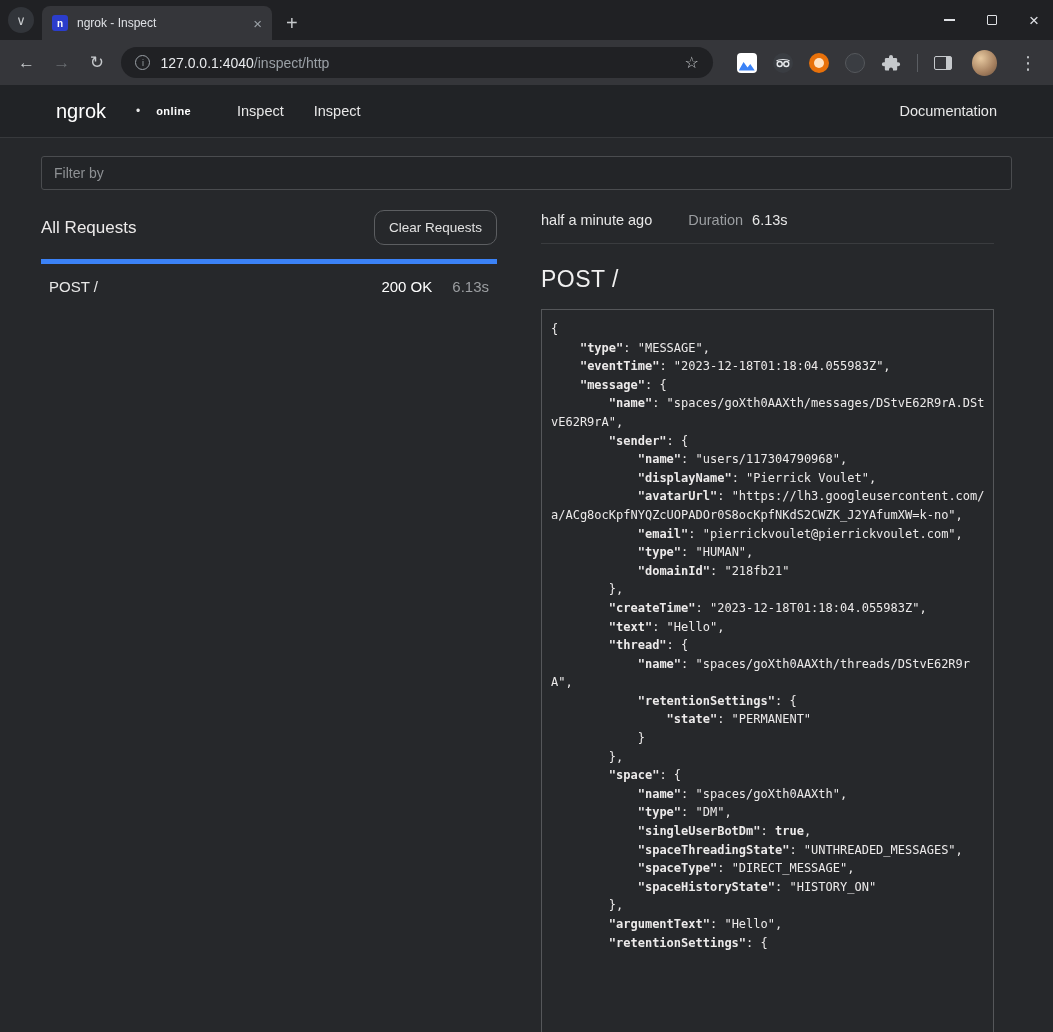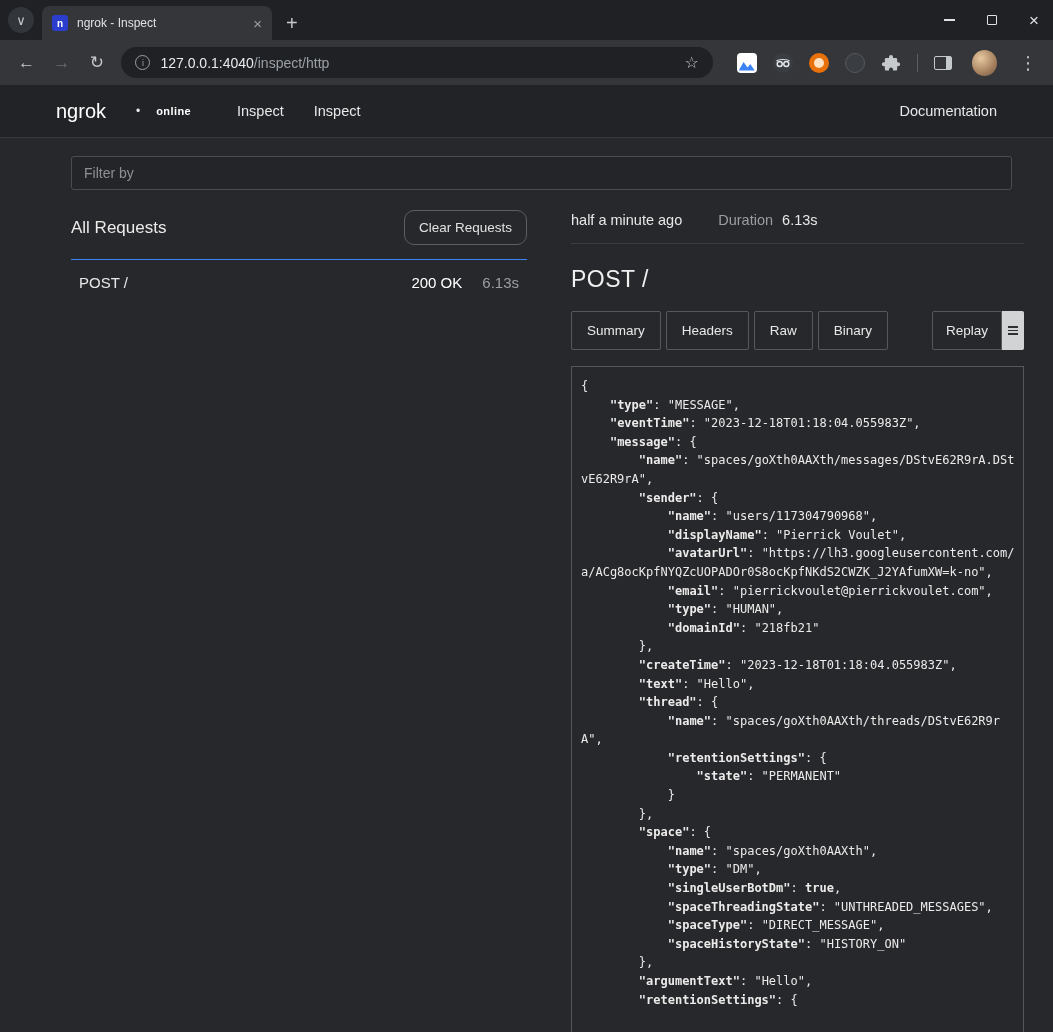--- a/index.html
+++ b/index.html
@@ -56,29 +56,29 @@
   .ngrok-header { height:53px; flex:none; background:#212326; border-bottom:1px solid #37393c;
                   display:flex; align-items:center; padding:0 56px; color:#e8e8e8; }
   .brand { font-size:20px; font-weight:500; color:#fff; cursor:pointer; }
   .status-dot { margin-left:30px; font-size:12px; color:#e8e8e8; }
   .status-online { margin-left:16px; font-size:11px; font-weight:bold; color:#fff; letter-spacing:.4px; }
   .nav-link { font-size:14.5px; color:#e8e8e8; cursor:pointer; }
   .nav-inspect { margin-left:46px; }
   .nav-status { margin-left:30px; }
   .nav-docs { margin-left:auto; font-size:14.5px; color:#e8e8e8; cursor:pointer; }
 
-  .content { flex:1; min-height:0; overflow:hidden; padding:18px 41px 0;margin-left:30px; }
+  .content { flex:1; min-height:0; overflow:hidden; padding:18px 41px 0; }
   .filter-input { width:100%; height:34px; background:#232528; border:1px solid #4a4c4f; border-radius:3px;
                   color:#e8e8e8; padding:0 12px; font-size:14px; font-family:"Liberation Sans", sans-serif; outline:none; }
   .filter-input::placeholder { color:#8e9194; }
 
   .columns { display:flex; gap:44px; margin-top:10px; height:100%; }
   .col-left { width:456px; flex:none; }
   .left-header { display:flex; justify-content:space-between; align-items:center;
-                 padding:10px 0 14px; border-bottom:1px solid #3b82f6; }
+                 padding:10px 0 14px; border-bottom:5px solid #3b82f6; }
   .all-requests-title { font-size:17px; color:#eceaea; font-weight:400; }
   .clear-btn { padding:9px 14px; border:1px solid #5c5e61; border-radius:10px; background:transparent;
                color:#e2e2e2; font-size:13.5px; font-family:"Liberation Sans", sans-serif; cursor:pointer; }
   .req-row { display:flex; justify-content:space-between; align-items:center; padding:14px 8px;
              font-size:15px; color:#e8e8e8; cursor:pointer; }
   .req-right { display:flex; gap:20px; align-items:center; }
   .req-status { color:#ffffff; }
   .req-duration { color:#9b9ea1; }
 
   .col-right { width:453px; flex:none; display:flex; flex-direction:column; }
@@ -195,36 +195,20 @@
 
         <div class="col-right">
           <div class="meta-row">
             <span class="time-ago">half a minute ago</span>
             <span class="dur-label">Duration</span>
             <span class="dur-value">6.13s</span>
           </div>
 
           <div class="detail-title">POST /</div>
 
-          <div class="tabs-row">
-            <button class="dtab">Summary</button>
-            <button class="dtab">Headers</button>
-            <button class="dtab">Raw</button>
-            <button class="dtab">Binary</button>
-            <span class="replay-group">
-              <button class="replay-btn">Replay</button>
-              <span class="replay-menu">
-                <span class="bars">
-                    <i></i>
-                    <i></i>
-                    <i></i>
-                  </span>
-              </span>
-            </span>
-          </div>
 
 
           <pre class="json-box">{
     <span class="jkey">"type"</span>: "MESSAGE",
     <span class="jkey">"eventTime"</span>: "2023-12-18T01:18:04.055983Z",
     <span class="jkey">"message"</span>: {
         <span class="jkey">"name"</span>: "spaces/goXth0AAXth/messages/DStvE62R9rA.DSt
 vE62R9rA",
         <span class="jkey">"sender"</span>: {
             <span class="jkey">"name"</span>: "users/117304790968",

